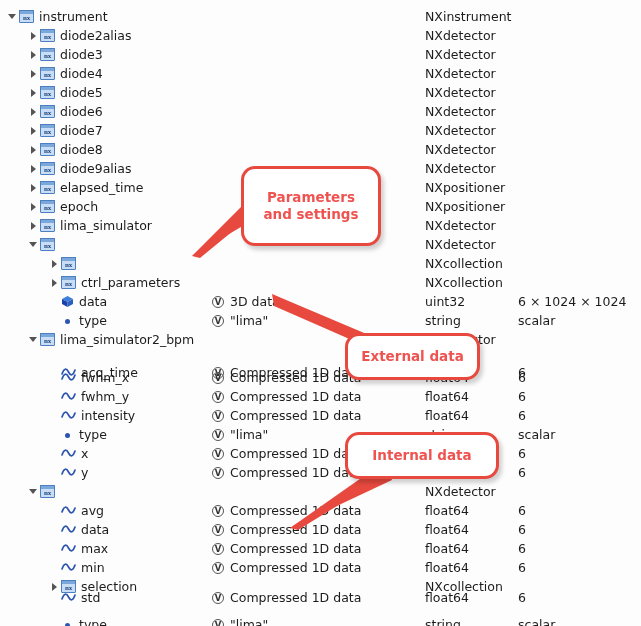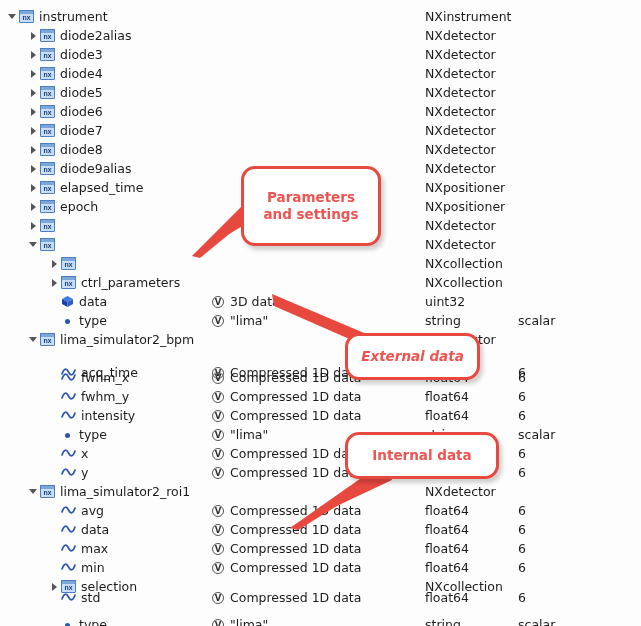--- a/index.html
+++ b/index.html
@@ -53,21 +53,21 @@
     box-sizing:border-box;
   }
   .ic-nx::before{
     content:"";position:absolute;left:-1px;top:-1px;width:15px;height:4px;
     background:#7ba7da;border:1px solid #4a7fc1;border-bottom:none;
     box-sizing:border-box;border-radius:1px 1px 0 0;
   }
   .ic-nx span{
     position:absolute;left:0;right:0;bottom:-1px;
     text-align:center;font-size:7px;line-height:9px;
-    font-family:Liberation Mono, monospace;
+    font-family:Liberation Serif, serif;
     font-weight:bold;color:#17427e;letter-spacing:-0.3px;
   }
   
   .ic-cube{
     width:13px;height:13px;position:relative;
   }
   .ic-cube svg{display:block;}
   
   .ic-wave{width:15px;height:13px;position:relative;}
   .ic-wave svg{display:block;}
@@ -269,20 +269,21 @@
       <div class="cell c-type">NXpositioner</div>
       <div class="cell c-shape"></div>
     </div>
     <div class="row" style="top: 216px;">
       <div class="cell c-name" style="left: 29px;">
         <div class="nameinner">
           <span class="arrow closed"></span>
           <span class="icon ic-nx">
             <span>nx</span>
           </span>
+          <span class="label">lima_simulator</span>
         </div>
       </div>
       <div class="cell c-value"></div>
       <div class="cell c-type">NXdetector</div>
       <div class="cell c-shape"></div>
     </div>
     <div class="row" style="top: 235px;">
       <div class="cell c-name" style="left: 29px;">
         <div class="nameinner">
           <span class="arrow open"></span>
@@ -331,20 +332,21 @@
               <polygon points="6.5,1 12,4 6.5,7 1,4" fill="#3d7ddb"></polygon>
               <polygon points="1,4 6.5,7 6.5,12 1,9" fill="#1b40a8"></polygon>
               <polygon points="12,4 6.5,7 6.5,12 12,9" fill="#2a5fc4"></polygon>
             </svg>
           </span>
           <span class="label">data</span>
         </div>
       </div>
       <div class="cell c-value"><span class="vbadge"></span><span>3D data</span></div>
       <div class="cell c-type">uint32</div>
+      <div class="cell c-shape">6 × 1024 × 1024</div>
     </div>
     <div class="row" style="top: 311px;">
       <div class="cell c-name" style="left: 50px;">
         <div class="nameinner">
           <span class="arrow none"></span>
           <span class="icon ic-dot"></span>
           <span class="label">type</span>
         </div>
       </div>
       <div class="cell c-value"><span class="vbadge"></span><span>"lima"</span></div>
@@ -473,21 +475,20 @@
       <div class="cell c-type">float64</div>
       <div class="cell c-shape">6</div>
     </div>
     <div class="row" style="top: 482px;">
       <div class="cell c-name" style="left: 29px;">
         <div class="nameinner">
           <span class="arrow open"></span>
           <span class="icon ic-nx">
             <span>nx</span>
           </span>
-          <span class="label">lima_simulator2_roi1</span>
         </div>
       </div>
       <div class="cell c-value"></div>
       <div class="cell c-type">NXdetector</div>
       <div class="cell c-shape"></div>
     </div>
     <div class="row" style="top: 501px;">
       <div class="cell c-name" style="left: 50px;">
         <div class="nameinner">
           <span class="arrow none"></span>
@@ -615,18 +616,18 @@
     <polygon points="2,68 100,6 104,20" fill="#e8493f"></polygon>
   </svg>
 </div>
 
 <div class="callout" style="left:241px;top:166px;width:140px;height:80px;">
   <span style="white-space:pre-line;">Parameters
 and settings</span>
 </div>
 
 <div class="callout" style="left:345px;top:333px;width:135px;height:47px;">
-  <span style="white-space:pre-line;font-style:italic;">External data</span>
+  <span style="white-space:pre-line;">External data</span>
 </div>
 
 <div class="callout" style="left:345px;top:432px;width:154px;height:47px;">
   <span style="white-space:pre-line;">Internal data</span>
 </div>
 
 </body></html>

